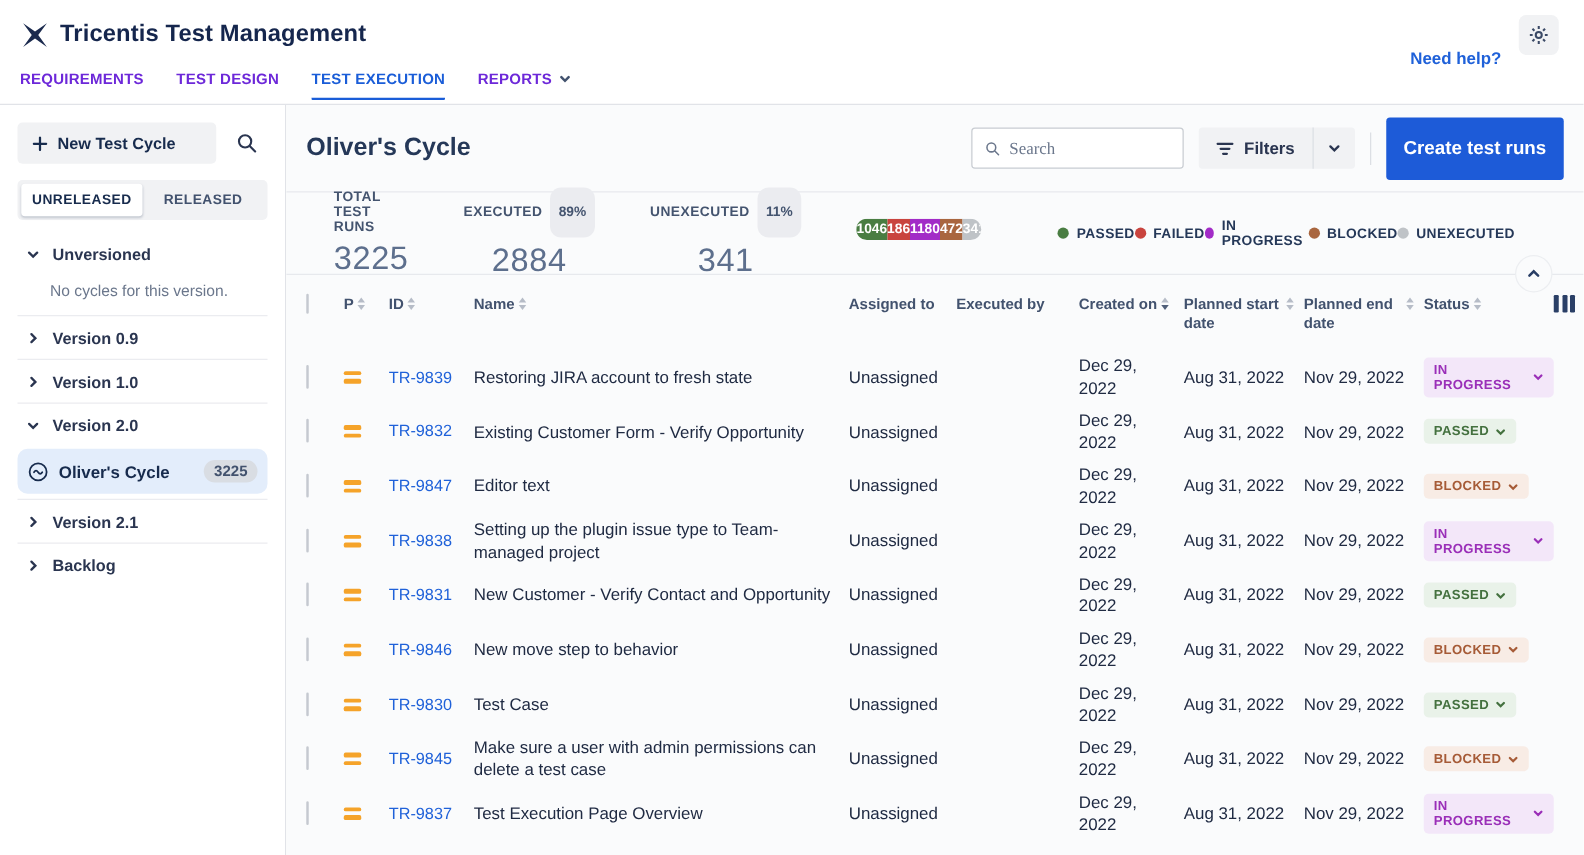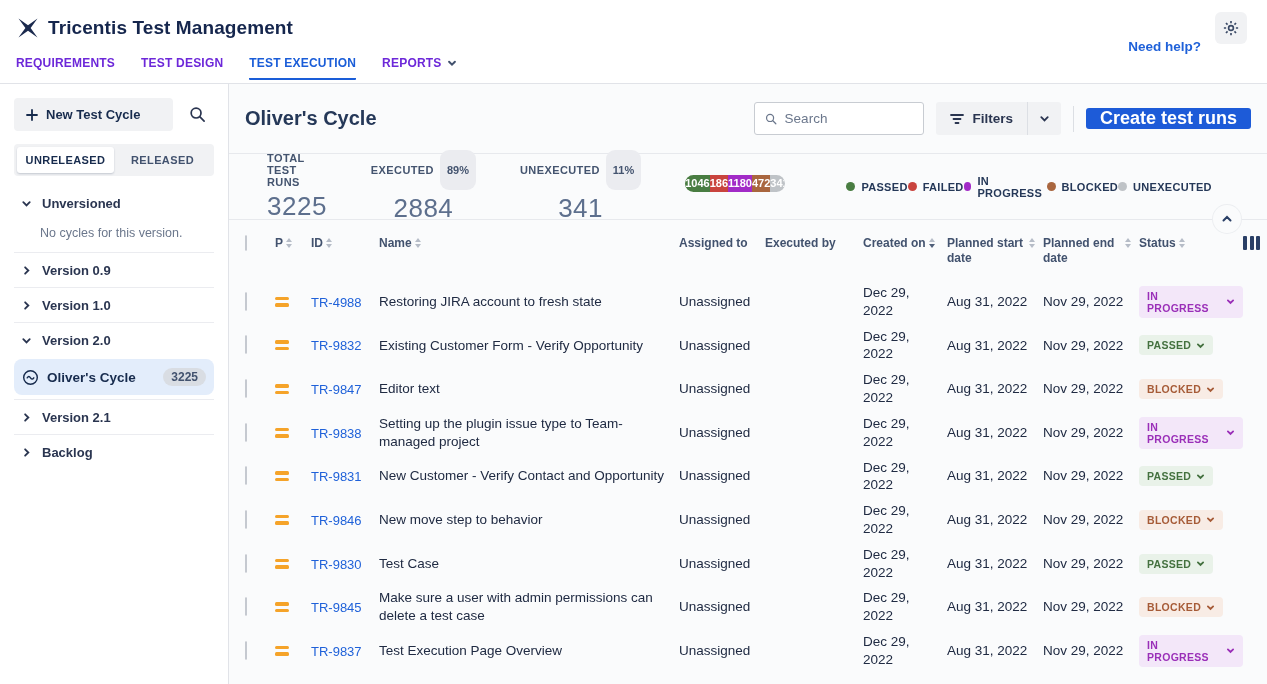--- a/index.html
+++ b/index.html
@@ -38,28 +38,28 @@
   .tree-empty { font-size: 12.5px; color: #6b778c; font-weight: 400; padding: 6px 6px 12px 26px; }
   .tree-child { display: flex; align-items: center; gap: 8px; height: 36px; margin: 2px 0 4px 0; padding: 0 8px 0 8px; border-radius: 8px; font-size: 13.5px; font-weight: 700; color: #172b4d; cursor: pointer; }
   .tree-child.selected { background: #e3edfb; }
   .count-badge { margin-left: auto; background: #d9dde3; color: #42526e; font-size: 12px; font-weight: 700; border-radius: 10px; padding: 2px 8px; }
   .chev { display: inline-flex; width: 12px; justify-content: center; }
 
   
   .title-row { height: 70px; display: flex; align-items: center; padding: 0 16px; border-bottom: 1px solid #e7e9ed; }
   .page-title { font-size: 20px; font-weight: 700; color: #253858; }
   .title-actions { margin-left: auto; display: flex; align-items: center; gap: 12px; }
-  .search-box { width: 170px; height: 33px; background: #fff; border: 1px solid #c8ccd2; border-radius: 3px; display: flex; align-items: center; gap: 7px; padding: 0 10px; }
+  .search-box { width: 170px; height: 33px; background: #fff; border: 1px solid #c8ccd2; border-radius: 3px; display: flex; align-items: center; gap: 7px; padding: 0 10px; font-family: Liberation Serif, serif; }
   .search-box input { border: none; outline: none; width: 100%; font-family: inherit; font-size: 13.5px; color: #172b4d; background: transparent; }
   .search-box input::placeholder { color: #6b778c; }
   .filters-btn { height: 33px; background: #f1f2f4; border-radius: 3px; display: flex; align-items: stretch; cursor: pointer; }
   .filters-main { display: flex; align-items: center; gap: 8px; padding: 0 14px; font-size: 13.5px; font-weight: 600; color: #2a3550; }
   .filters-chev { display: flex; align-items: center; padding: 0 11px; border-left: 1px solid #dcdfe4; }
   .v-divider { width: 1px; height: 26px; background: #dcdfe4; }
-  .primary-btn { height: 21px; background: #1d5bd8; color: #fff; border: none; border-radius: 3px; font-family: inherit; font-size: 18px; font-weight: 600; padding: 0 14px; cursor: pointer; }
+  .primary-btn { height: 50px; background: #1d5bd8; color: #fff; border: none; border-radius: 3px; font-family: inherit; font-size: 15px; font-weight: 600; padding: 0 14px; cursor: pointer; }
 
   
   .stats-row { height: 66px; display: flex; align-items: center; padding: 0 16px; border-bottom: 1px solid #e7e9ed; position: relative; }
   .stat { display: flex; flex-direction: column; align-items: center; gap: 3px; padding: 0 22px; }
   .stat-label-line { display: flex; align-items: center; gap: 6px; }
   .stat-label { font-size: 11px; font-weight: 700; letter-spacing: 0.4px; color: #44546f; }
   .stat-pct { background: #ebecf0; border-radius: 9px; font-size: 11px; font-weight: 700; color: #44546f; padding: 14px 7px; }
   .stat-value { font-size: 26px; font-weight: 500; color: #5d6f8d; letter-spacing: 0.5px; }
   .stat-sep { width: 1px; height: 44px; background: #e3e5e9; }
   .summary-chart { flex: 1; margin-left: 22px; display: flex; gap: 9px; }
@@ -402,21 +402,21 @@
     <div class="rows">
 
         <div class="grid-row t-row">
           <div><span class="checkbox"></span></div>
           <div>
             <span class="prio-icon">
               <i></i>
               <i></i>
             </span>
           </div>
-          <div><a class="id-link">TR-4988</a></div>
+          <div><a class="id-link">TR-9839</a></div>
           <div class="cell">Restoring JIRA account to fresh state</div>
           <div class="cell">Unassigned</div>
           <div class="cell"></div>
           <div class="cell created-cell">Dec 29, 2022</div>
           <div class="cell">Aug 31, 2022</div>
           <div class="cell">Nov 29, 2022</div>
           <div>
             <span class="status-pill in-progress">
               <span>IN PROGRESS</span>
               <svg width="9" height="9" viewBox="0 0 12 12" fill="none" stroke="currentColor" stroke-width="2.4" stroke-linecap="round">

